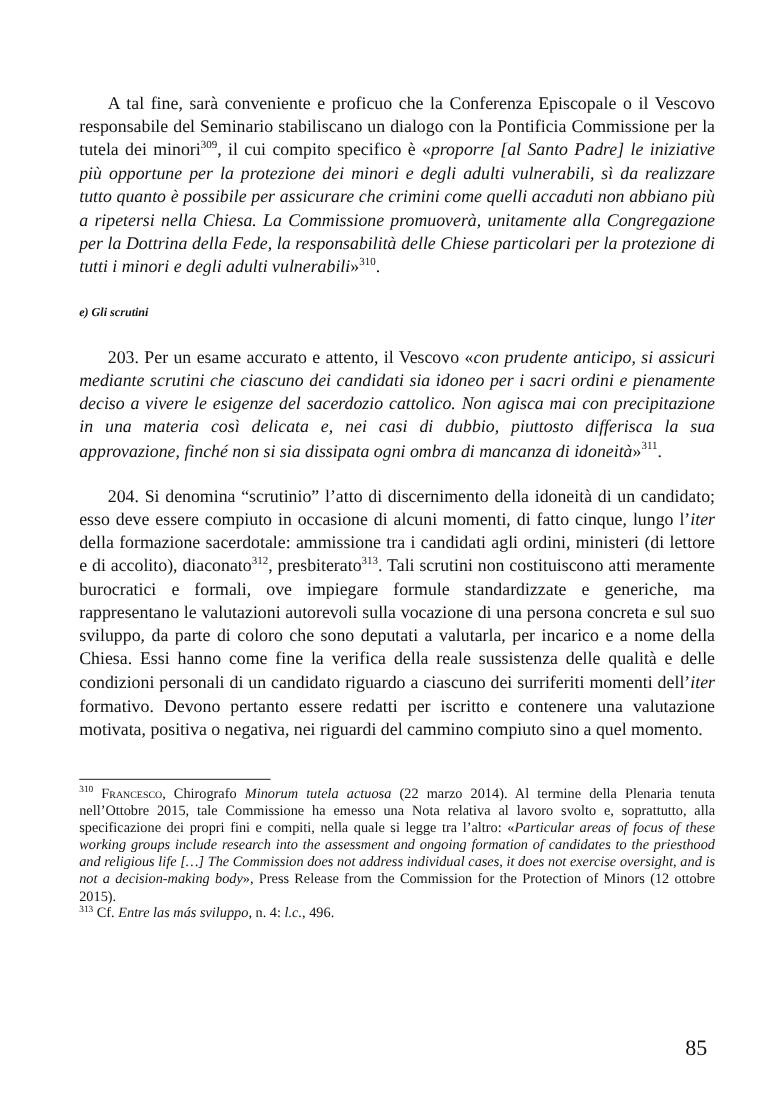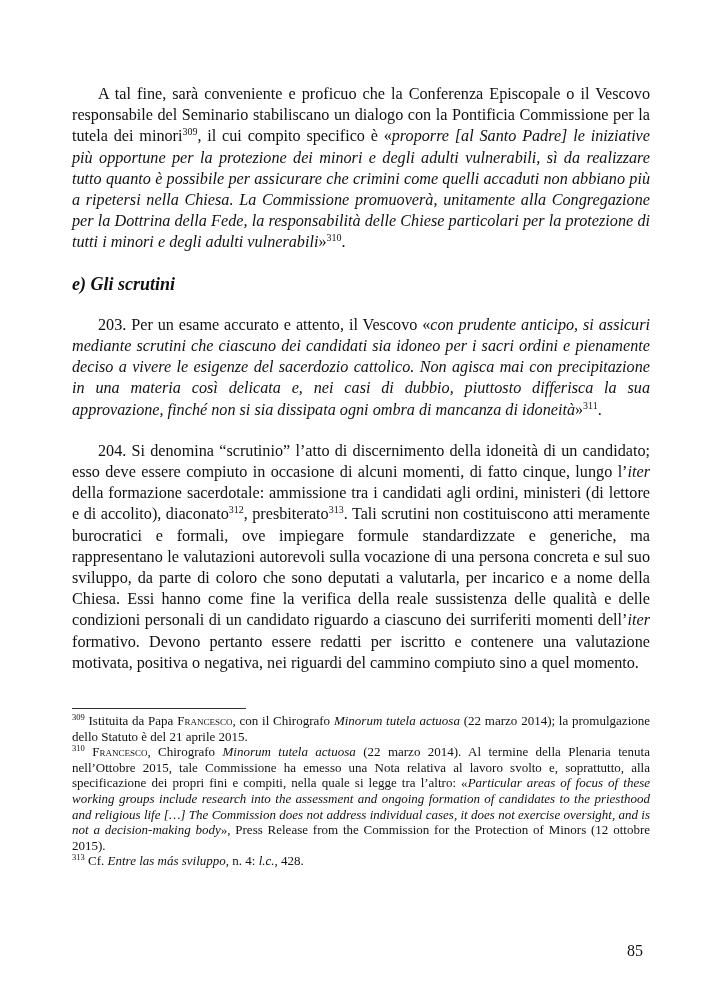--- a/index.html
+++ b/index.html
@@ -2,28 +2,28 @@
 <html><head>
 <meta charset="utf-8">
 <style>
   html, body { margin: 0; padding: 0; background: #ffffff; }
   body { width: 707px; height: 1000px; position: relative; overflow: hidden;
          font-family: "Liberation Serif", "DejaVu Serif", serif; color: #111; }
   .page { position: absolute; left: 72px; top: 84px; width: 578px; }
   p { margin: 0; text-align: justify; font-size: 16.2px; line-height: 21.2px; }
   p.body { text-indent: 26px; }
   .gap { height: 20px; }
-  h3 { margin: 0; font-size: 18px; line-height: 21.2px; font-weight: bold; font-style: italic; }
+  h3 { margin: 0; font-size: 11px; line-height: 21.2px; font-weight: bold; font-style: italic; }
   sup { font-size: 10px; line-height: 0; vertical-align: super; }
   i { font-style: italic; }
   .sc { font-variant: small-caps; }
   .rule { width: 174px; height: 0; border-top: 1px solid #333; margin: 14px 0 4px 0; }
   .fn { font-size: 13px; line-height: 15.6px; text-align: justify; margin: 0; }
   .fn sup { font-size: 8.5px; }
-  .pagenum { position: absolute; right: 64px; top: 942px; font-size: 16px; }
+  .pagenum { position: absolute; right: 64px; top: 942px; font-size: 20px; }
 </style>
 </head>
 <body>
 
 <div class="page">
 
   <p class="body"><span>A tal fine, sarà conveniente e proficuo che la Conferenza Episcopale o il Vescovo responsabile del Seminario stabiliscano un dialogo con la Pontificia Commissione per la tutela dei minori</span><sup>309</sup><span>, il cui compito specifico è «</span><i>proporre [al Santo Padre] le iniziative più opportune per la protezione dei minori e degli adulti vulnerabili, sì da realizzare tutto quanto è possibile per assicurare che crimini come quelli accaduti non abbiano più a ripetersi nella Chiesa. La Commissione promuoverà, unitamente alla Congregazione per la Dottrina della Fede, la responsabilità delle Chiese particolari per la protezione di tutti i minori e degli adulti vulnerabili</i><span>»</span><sup>310</sup><span>.</span></p>
 
   <div class="gap"></div>
   <h3>e) Gli scrutini</h3>
@@ -33,23 +33,22 @@
 
   <div class="gap"></div>
 
   <p class="body"><span>204. Si denomina “scrutinio” l’atto di discernimento della idoneità di un candidato; esso deve essere compiuto in occasione di alcuni momenti, di fatto cinque, lungo l’</span><i>iter</i><span> della formazione sacerdotale: ammissione tra i candidati agli ordini, ministeri (di lettore e di accolito), diaconato</span><sup>312</sup><span>, presbiterato</span><sup>313</sup><span>. Tali scrutini non costituiscono atti meramente burocratici e formali, ove impiegare formule standardizzate e generiche, ma rappresentano le valutazioni autorevoli sulla vocazione di una persona concreta e sul suo sviluppo, da parte di coloro che sono deputati a valutarla, per incarico e a nome della Chiesa. Essi hanno come fine la verifica della reale sussistenza delle qualità e delle condizioni personali di un candidato riguardo a ciascuno dei surriferiti momenti dell’</span><i>iter</i><span> formativo. Devono pertanto essere redatti per iscritto e contenere una valutazione motivata, positiva o negativa, nei riguardi del cammino compiuto sino a quel momento.</span></p>
 
   <div class="gap"></div>
 
 
   <div class="rule"></div>
 
-  <p class="fn"><sup>309</sup><span> Istituita da Papa </span><span class="sc">Francesco</span><span>, con il Chirografo </span><i>Minorum tutela actuosa</i><span> (22 marzo 2014); la promulgazione dello Statuto è del 21 aprile 2015.</span></p>
 
   <p class="fn"><sup>310</sup> <span class="sc">Francesco</span><span>, Chirografo </span><i>Minorum tutela actuosa</i><span> (22 marzo 2014). Al termine della Plenaria tenuta nell’Ottobre 2015, tale Commissione ha emesso una Nota relativa al lavoro svolto e, soprattutto, alla specificazione dei propri fini e compiti, nella quale si legge tra l’altro: «</span><i>Particular areas of focus of these working groups include research into the assessment and ongoing formation of candidates to the priesthood and religious life […] The Commission does not address individual cases, it does not exercise oversight, and is not a decision-making body</i><span>», Press Release from the Commission for the Protection of Minors (12 ottobre 2015).</span></p>
 
 
 
-  <p class="fn"><sup>313</sup><span> Cf. </span><i>Entre las más sviluppo</i><span>, n. 4: </span><i>l.c.</i><span>, 428.</span></p>
+  <p class="fn"><sup>313</sup><span> Cf. </span><i>Entre las más sviluppo</i><span>, n. 4: </span><i>l.c.</i><span>, 496.</span></p>
 
 </div>
 
 <div class="pagenum">85</div>
 
 </body></html>

